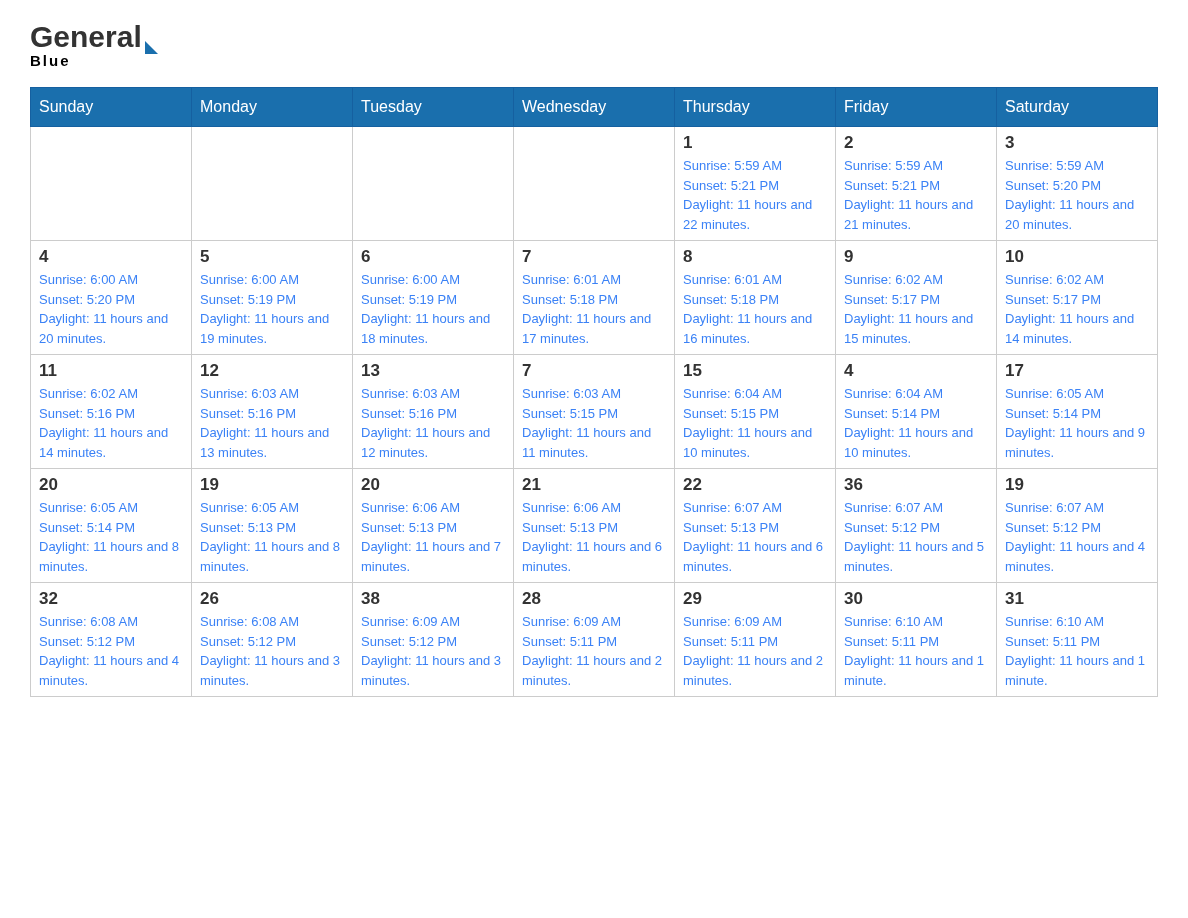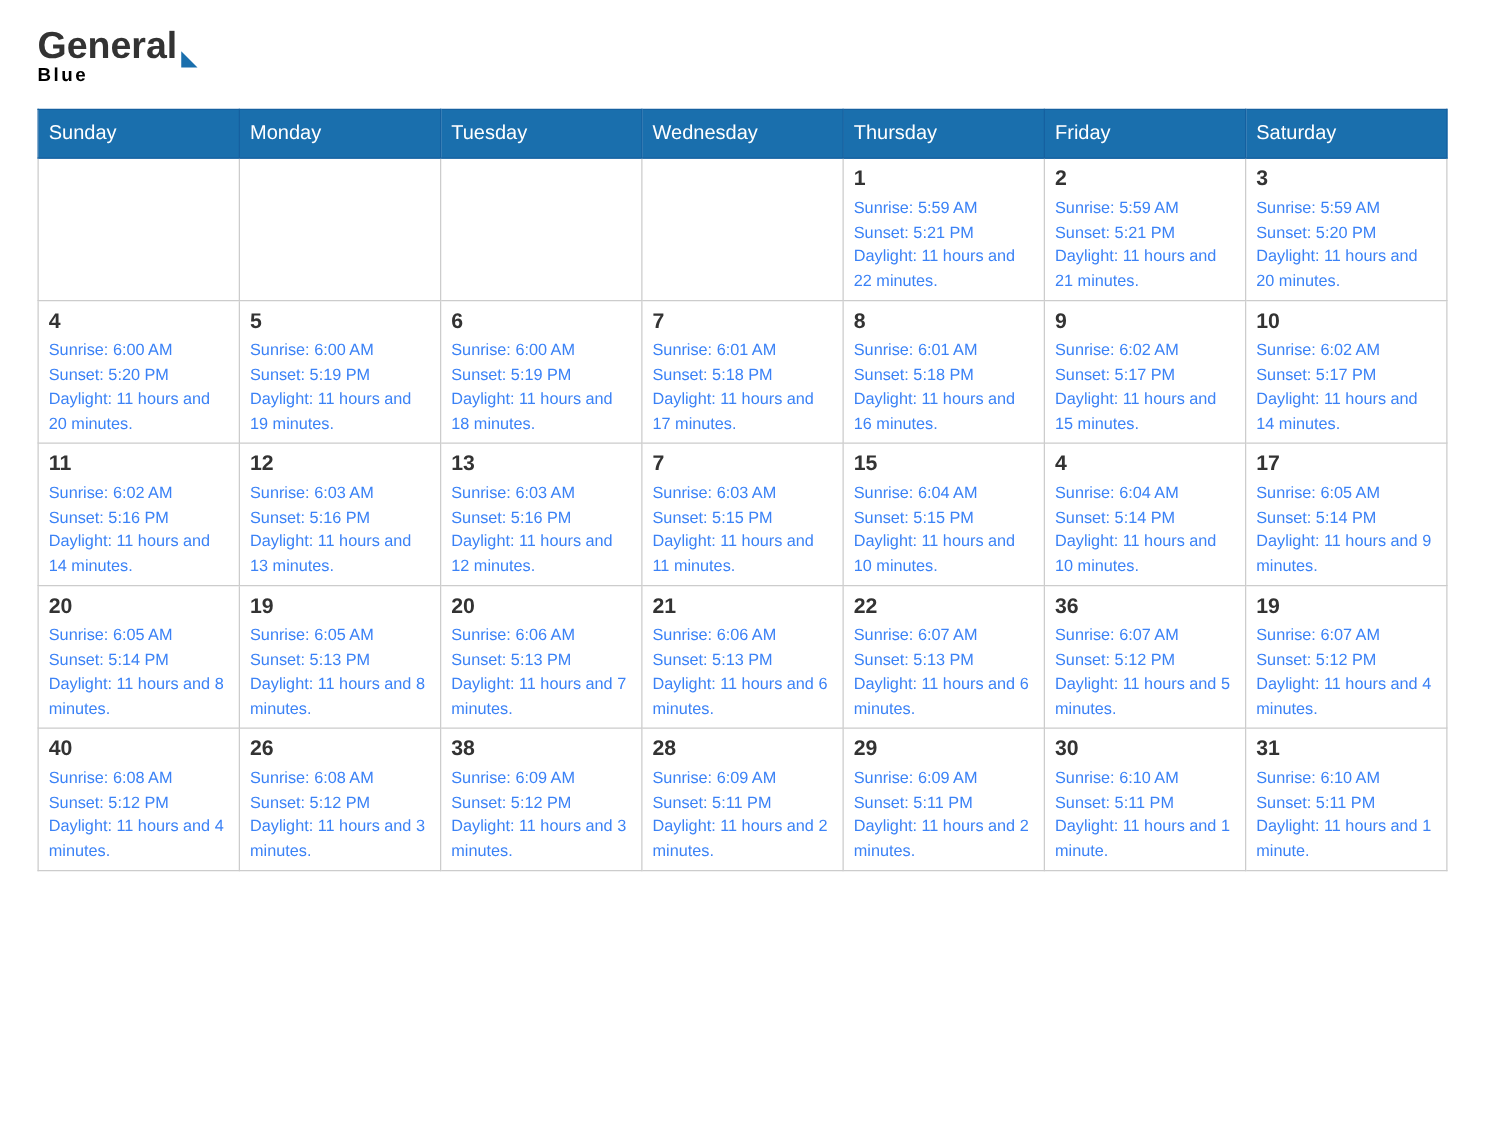--- a/index.html
+++ b/index.html
@@ -259,21 +259,21 @@
         </td>
         <td>
           <span class="day-number">19</span>
           <div class="day-info" style="white-space: pre-line;">Sunrise: 6:07 AM
 Sunset: 5:12 PM
 Daylight: 11 hours and 4 minutes.</div>
         </td>
       </tr>
       <tr>
         <td>
-          <span class="day-number">40</span>
+          <span class="day-number">32</span>
           <div class="day-info" style="white-space: pre-line;">Sunrise: 6:08 AM
 Sunset: 5:12 PM
 Daylight: 11 hours and 4 minutes.</div>
         </td>
         <td>
           <span class="day-number">26</span>
           <div class="day-info" style="white-space: pre-line;">Sunrise: 6:08 AM
 Sunset: 5:12 PM
 Daylight: 11 hours and 3 minutes.</div>
         </td>

